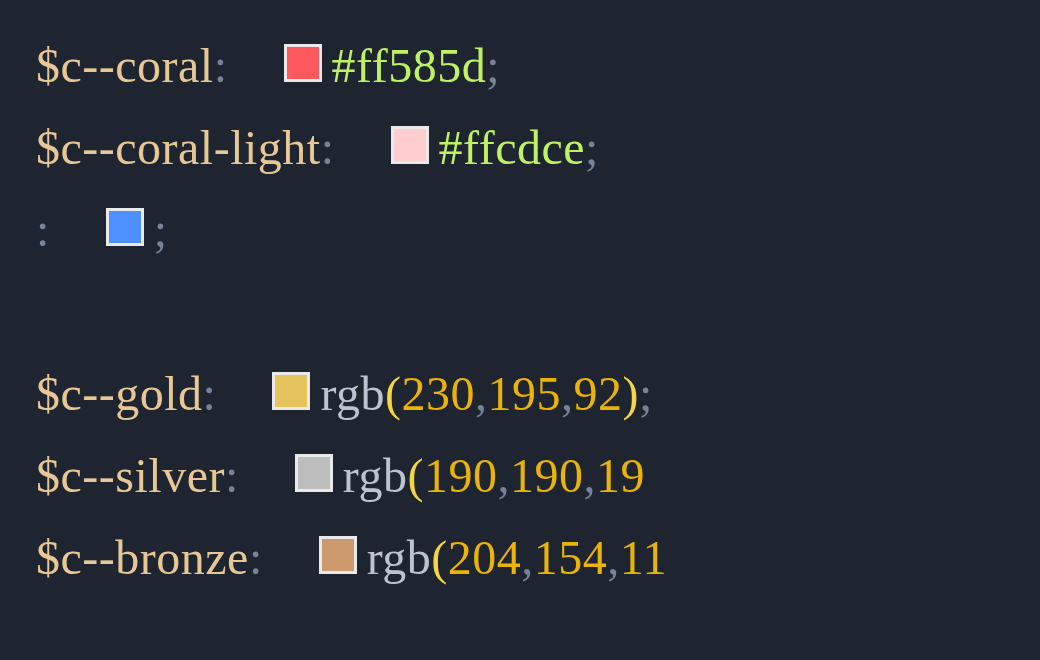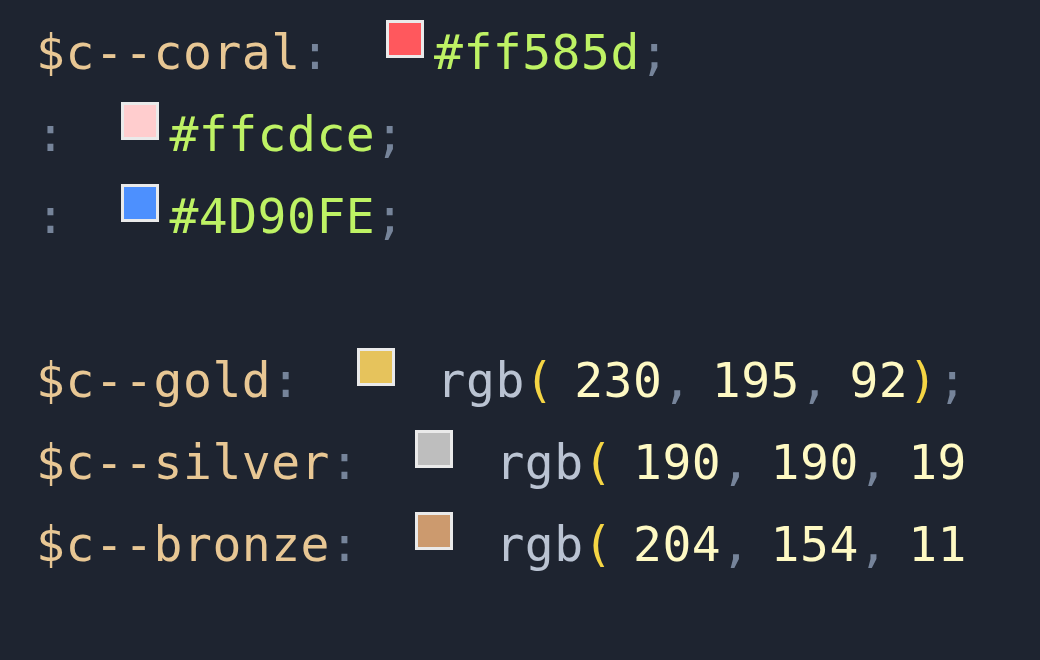--- a/index.html
+++ b/index.html
@@ -13,40 +13,39 @@
       background: #1e2430;
       border-radius: 28px;
       font-family: "SF Mono", "Menlo", "Monaco", "Consolas", monospace;
       font-size: 48px;
       letter-spacing: 0.5px;
       overflow: hidden;
       padding: 24px 0 0 36px;
     }
     .code-line {
       display: flex;
-      align-items: flex-start;
+      align-items: center;
       height: 82px;
       white-space: pre;
+      font-family: Liberation Serif, serif;
     }
     .blank-line {
       height: 82px;
     }
     .tok-var {
       color: #e8c794;
     }
     .tok-punct {
       color: #76849a;
     }
     .tok-func {
       color: #bac3d2;
-      margin-left: 32px;
     }
     .tok-num {
-      color: #fef9c3;
-      margin-left: 20px;
+      color: #eab308;
     }
     .tok-value {
       color: #bef264;
     }
     .tok-paren {
       color: #f5d544;
     }
     .swatch {
       display: inline-block;
       width: 38px;
@@ -59,19 +58,19 @@
     .space2 {
       display: inline-block;
       width: 56px;
     }
   </style>
 </head>
 <body>
 
 <div id="editor">
     <div class="code-line"><span class="tok-var">$c--coral</span><span class="tok-punct">:</span><span class="space2"></span><span class="swatch" style="background: rgb(255, 88, 93);"></span><span class="tok-value">#ff585d</span><span class="tok-punct">;</span></div>
-    <div class="code-line"><span class="tok-punct">:</span><span class="space2"></span><span class="swatch" style="background: rgb(255, 205, 206);"></span><span class="tok-value">#ffcdce</span><span class="tok-punct">;</span></div>
-    <div class="code-line"><span class="tok-punct">:</span><span class="space2"></span><span class="swatch" style="background: rgb(77, 144, 254);"></span><span class="tok-value">#4D90FE</span><span class="tok-punct">;</span></div>
+    <div class="code-line"><span class="tok-var">$c--coral-light</span><span class="tok-punct">:</span><span class="space2"></span><span class="swatch" style="background: rgb(255, 205, 206);"></span><span class="tok-value">#ffcdce</span><span class="tok-punct">;</span></div>
+    <div class="code-line"><span class="tok-punct">:</span><span class="space2"></span><span class="swatch" style="background: rgb(77, 144, 254);"></span><span class="tok-punct">;</span></div>
     <div class="blank-line"></div>
     <div class="code-line"><span class="tok-var">$c--gold</span><span class="tok-punct">:</span><span class="space2"></span><span class="swatch" style="background: rgb(230, 195, 92);"></span><span class="tok-func">rgb</span><span class="tok-paren">(</span><span class="tok-num">230</span><span class="tok-punct">,</span><span class="tok-num">195</span><span class="tok-punct">,</span><span class="tok-num">92</span><span class="tok-paren">)</span><span class="tok-punct">;</span></div>
     <div class="code-line"><span class="tok-var">$c--silver</span><span class="tok-punct">:</span><span class="space2"></span><span class="swatch" style="background: rgb(190, 190, 190);"></span><span class="tok-func">rgb</span><span class="tok-paren">(</span><span class="tok-num">190</span><span class="tok-punct">,</span><span class="tok-num">190</span><span class="tok-punct">,</span><span class="tok-num">19</span></div>
     <div class="code-line"><span class="tok-var">$c--bronze</span><span class="tok-punct">:</span><span class="space2"></span><span class="swatch" style="background: rgb(204, 154, 110);"></span><span class="tok-func">rgb</span><span class="tok-paren">(</span><span class="tok-num">204</span><span class="tok-punct">,</span><span class="tok-num">154</span><span class="tok-punct">,</span><span class="tok-num">11</span></div>
   </div>
 
 </body></html>

